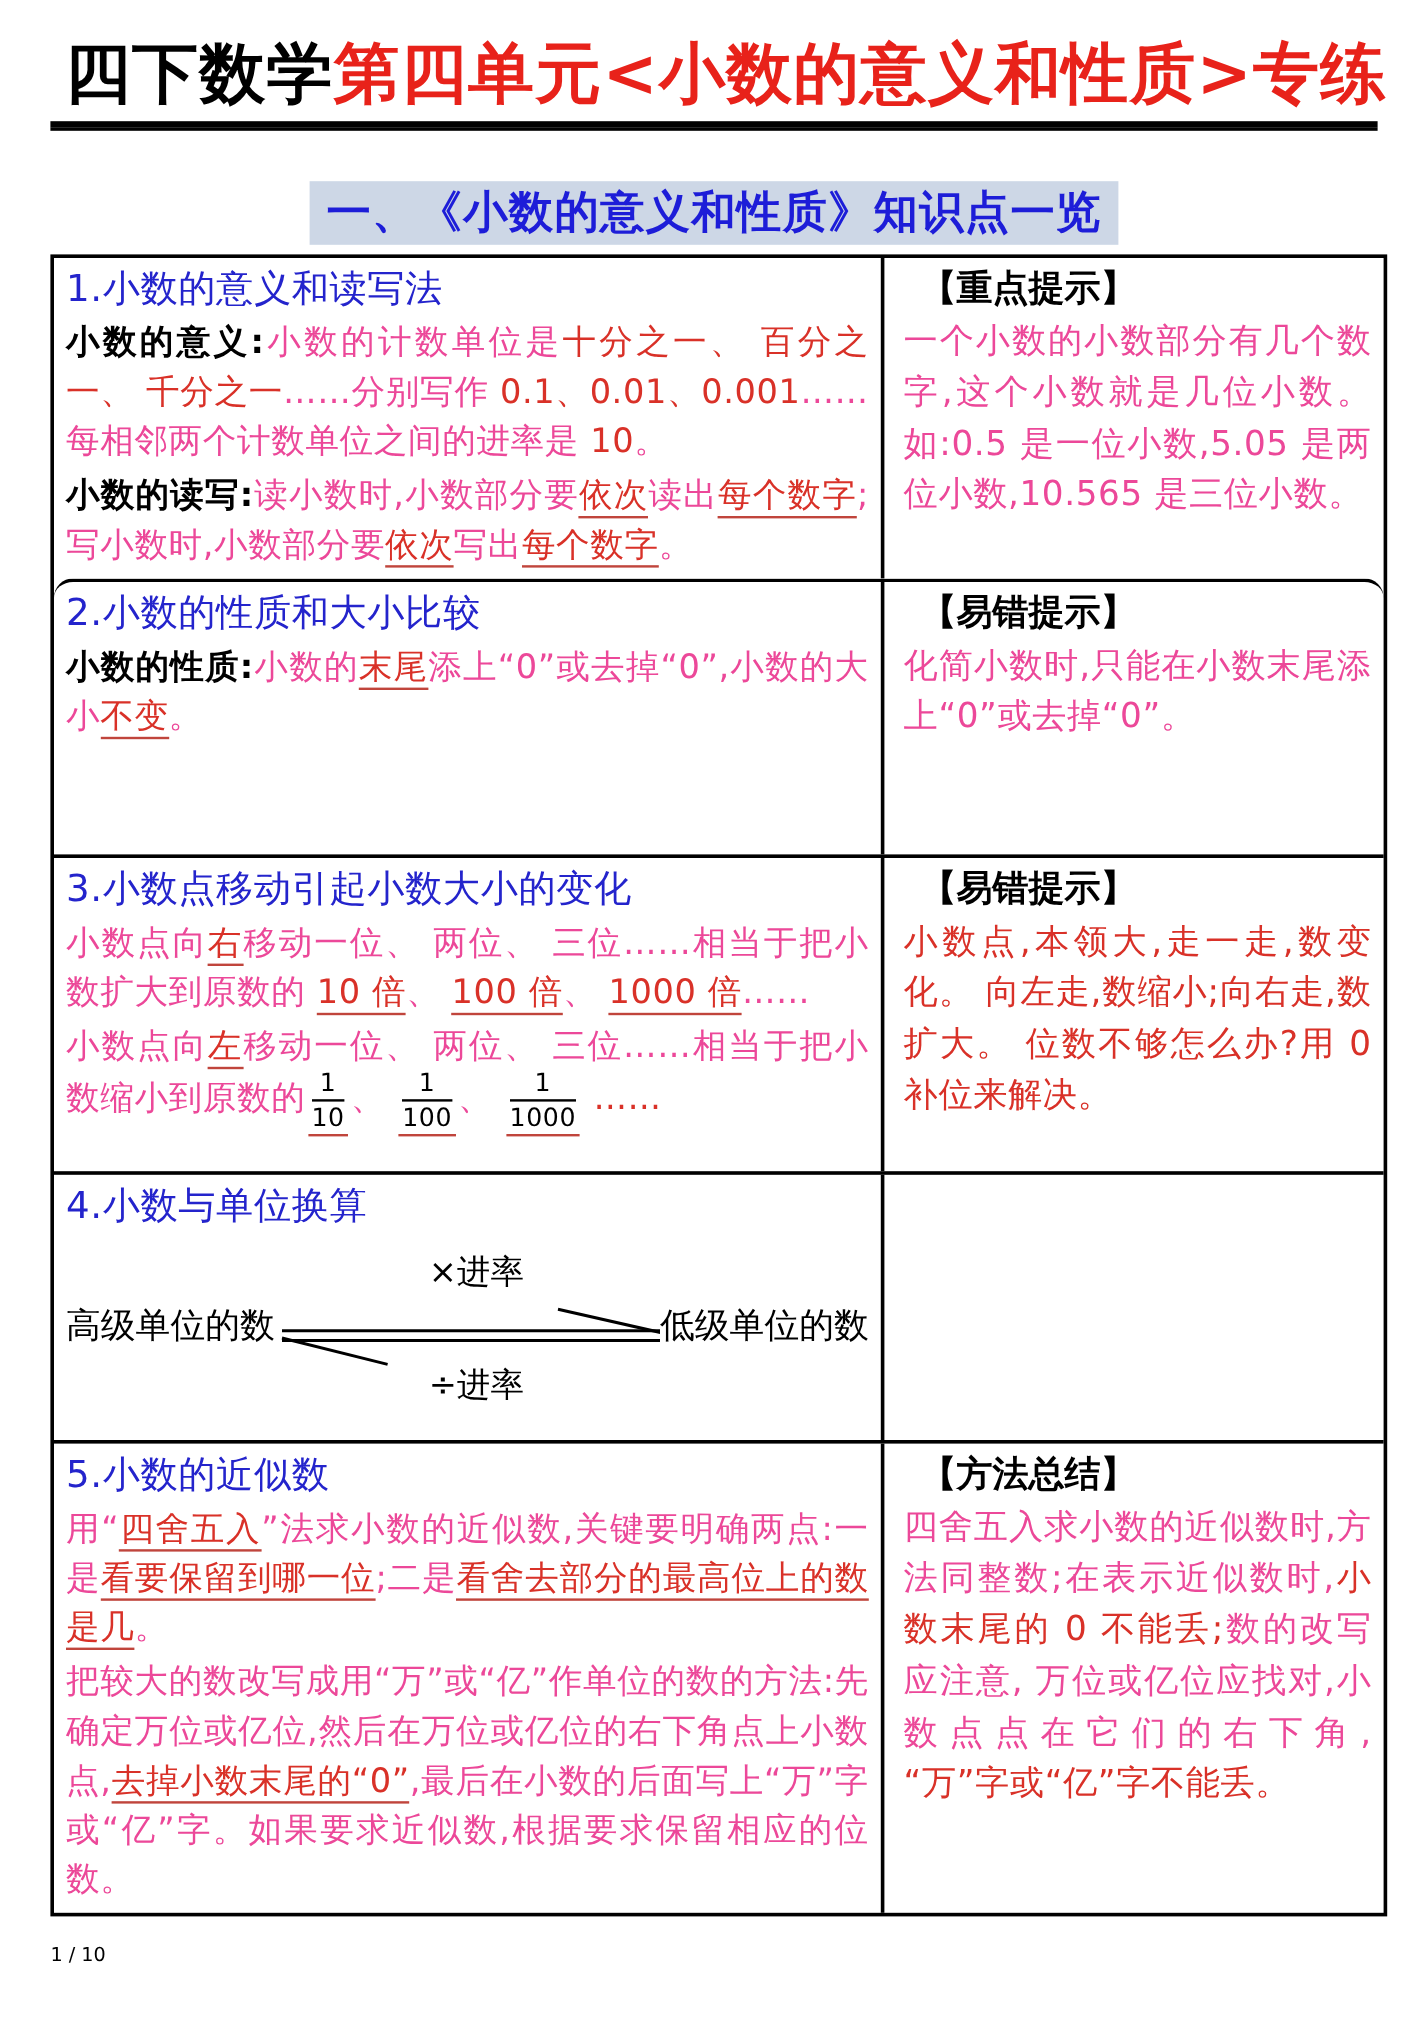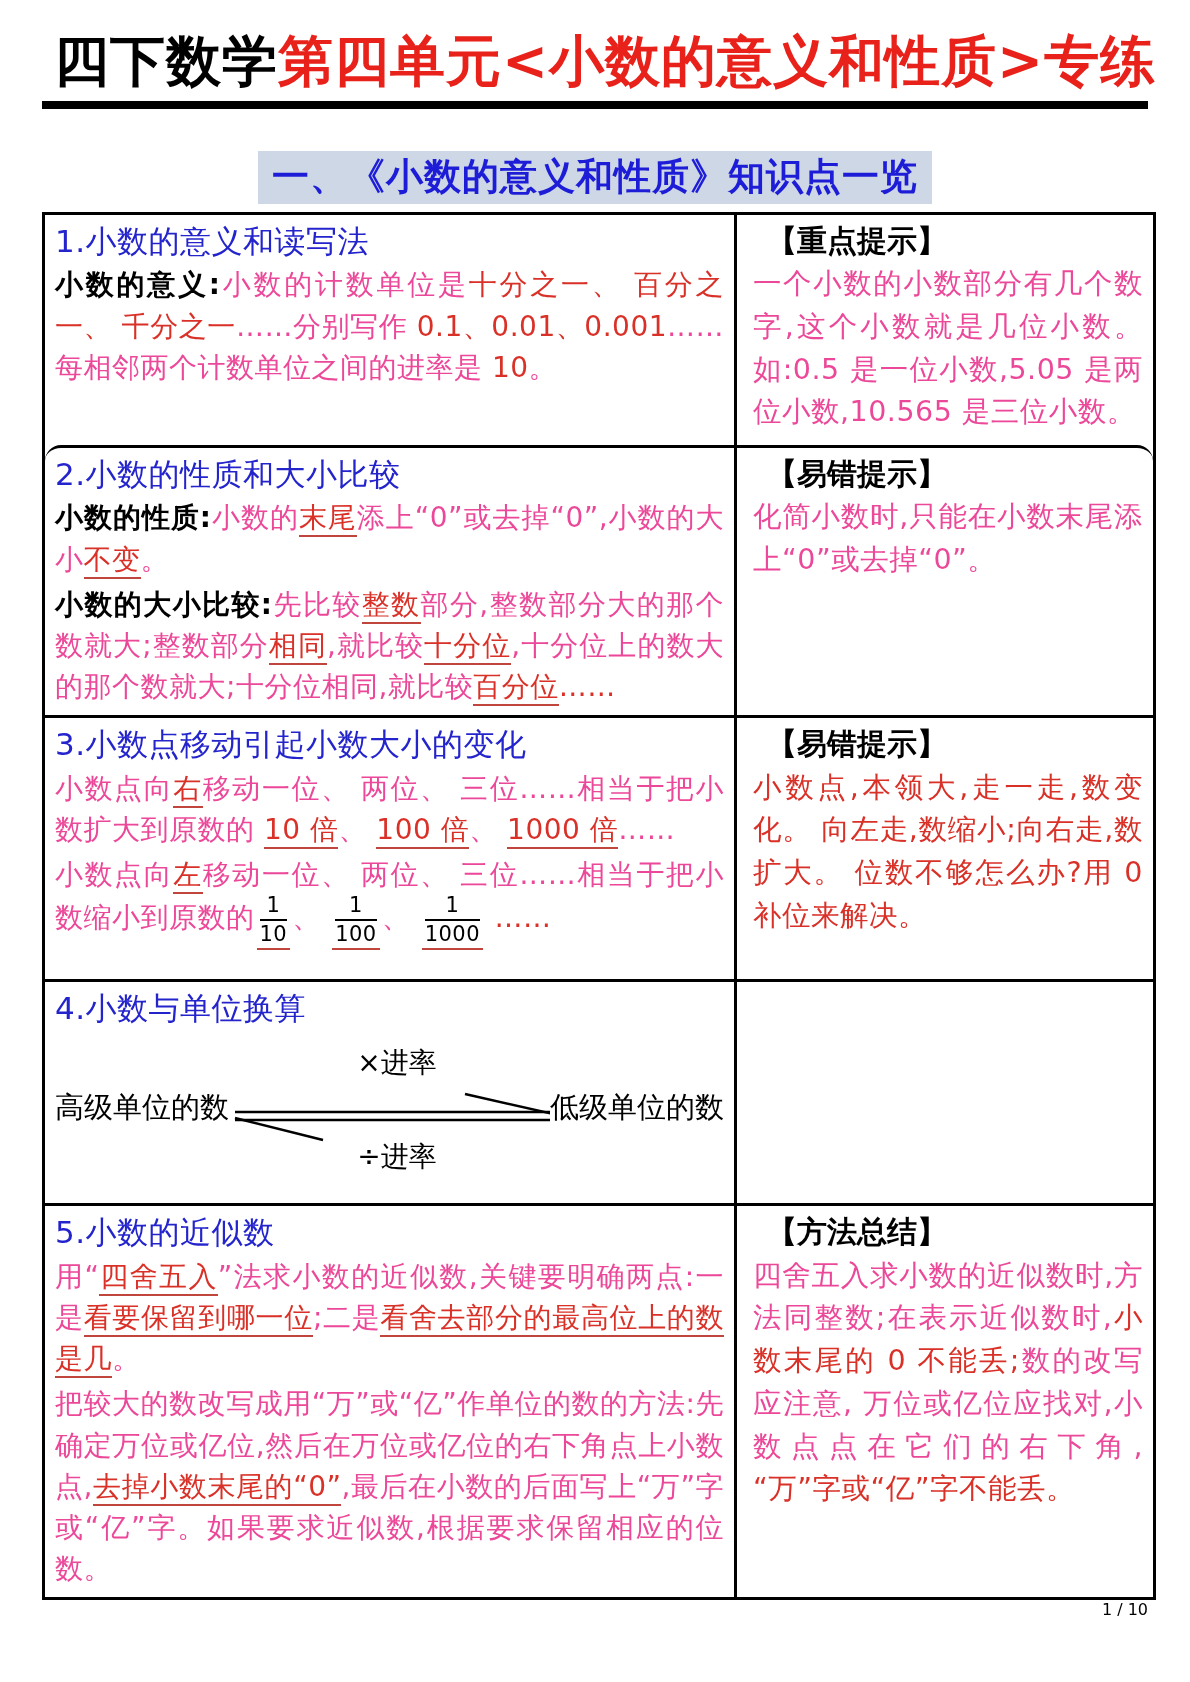--- a/index.html
+++ b/index.html
@@ -79,21 +79,21 @@
   }
   .frac .den { display:block; font-size:21px; padding-top:3px; }
 
   
   .diagram { display:flex; align-items:center; margin-top:14px; }
   .diagram .term { font-size:29px; white-space:nowrap; }
   .diagram svg { display:block; }
   .diagram svg text { font-size:28px; fill:#000; }
 
   
-  .footer { text-align:right; font-size:16px; color:#000; }
+  .footer { text-align:left; margin-top:22px; font-size:16px; color:#000; }
 </style>
 </head>
 <body>
 
 <div class="page">
 
   <div class="main-title">
     <span class="t-black">四下数学</span><span class="t-red">第四单元&lt;小数的意义和性质&gt;专练</span>
   </div>
 
@@ -101,31 +101,31 @@
 
   <div class="subtitle-wrap">
     <span class="subtitle">一、《小数的意义和性质》知识点一览</span>
   </div>
 
   <div class="ktable" id="ktable">
       <div class="t-row">
         <div class="cell-left">
           <div class="sec-heading">1.小数的意义和读写法</div>
           <div class="para"><span class="seg-b">小数的意义:</span><span class="seg-n">小数的计数单位是</span><span class="seg-r">十分之一、 百分之一、 千分之一</span><span class="seg-n">……分别写作 </span><span class="seg-r">0.1、0.01、0.001</span><span class="seg-n">……每相邻两个计数单位之间的进率是 </span><span class="seg-r">10</span><span class="seg-n">。</span></div>
+          <div class="para"><span class="seg-b">小数的读写:</span><span class="seg-n">读小数时,小数部分要</span><span class="seg-ru">依次</span><span class="seg-n">读出</span><span class="seg-ru">每个数字</span><span class="seg-n">;写小数时,小数部分要</span><span class="seg-ru">依次</span><span class="seg-n">写出</span><span class="seg-ru">每个数字</span><span class="seg-n">。</span></div>
         </div>
         <div class="cell-right">
           <div class="hint-tag">【重点提示】</div>
           <div class="para"><span class="seg-n">一个小数的小数部分有几个数字,这个小数就是几位小数。如:0.5 是一位小数,5.05 是两位小数,10.565 是三位小数。</span></div>
         </div>
       </div>
       <div class="t-row">
         <div class="cell-left">
           <div class="sec-heading">2.小数的性质和大小比较</div>
           <div class="para"><span class="seg-b">小数的性质:</span><span class="seg-n">小数的</span><span class="seg-ru">末尾</span><span class="seg-n">添上“0”或去掉“0”,小数的大小</span><span class="seg-ru">不变</span><span class="seg-n">。</span></div>
-          <div class="para"><span class="seg-b">小数的大小比较:</span><span class="seg-n">先比较</span><span class="seg-ru">整数</span><span class="seg-n">部分,整数部分大的那个数就大;整数部分</span><span class="seg-ru">相同</span><span class="seg-n">,就比较</span><span class="seg-ru">十分位</span><span class="seg-n">,十分位上的数大的那个数就大;十分位相同,就比较</span><span class="seg-ru">百分位</span><span class="seg-r">……</span></div>
         </div>
         <div class="cell-right">
           <div class="hint-tag">【易错提示】</div>
           <div class="para"><span class="seg-n">化简小数时,只能在小数末尾添上“0”或去掉“0”。</span></div>
         </div>
       </div>
       <div class="t-row">
         <div class="cell-left">
           <div class="sec-heading">3.小数点移动引起小数大小的变化</div>
           <div class="para"><span class="seg-n">小数点向</span><span class="seg-ru">右</span><span class="seg-n">移动一位、 两位、 三位……相当于把小数扩大到原数的 </span><span class="seg-ru">10 倍</span><span class="seg-n">、 </span><span class="seg-ru">100 倍</span><span class="seg-n">、 </span><span class="seg-ru">1000 倍</span><span class="seg-n">……</span></div>

